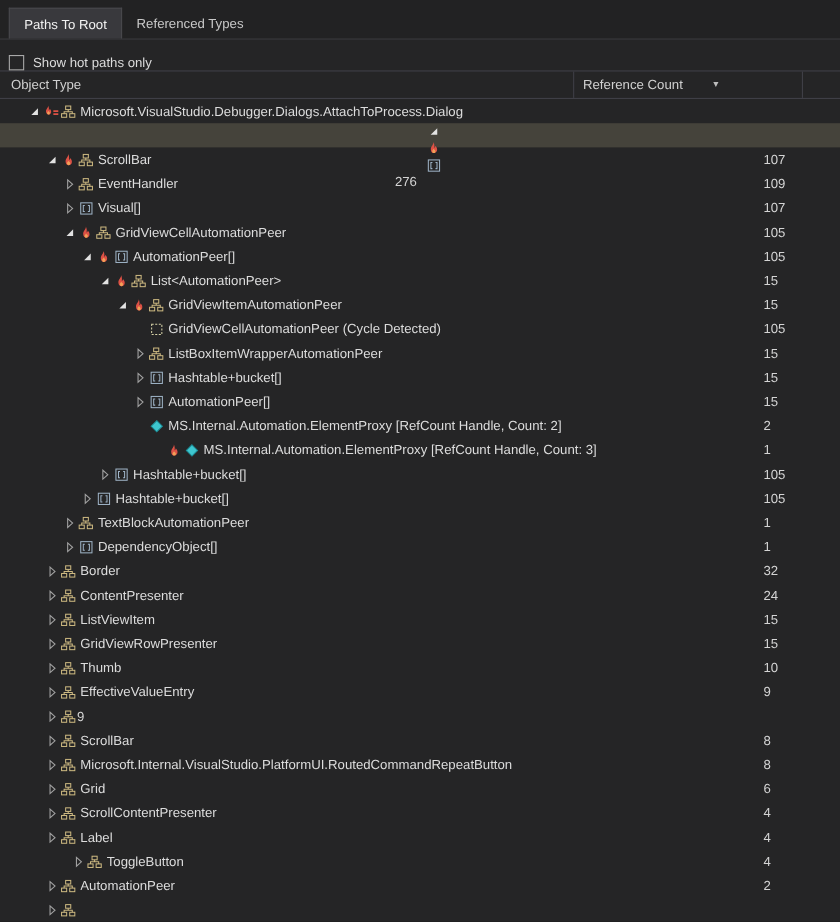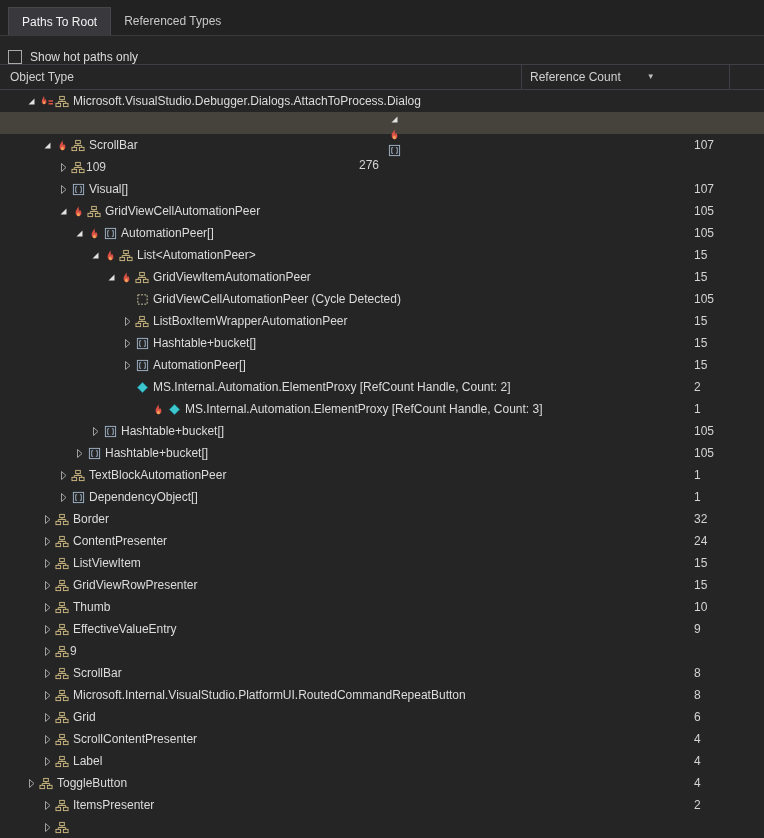--- a/index.html
+++ b/index.html
@@ -205,20 +205,21 @@
         <span class="icon">
           <svg width="14" height="13" viewBox="0 0 14 14">
             <g fill="none" stroke="#cdb981">
               <rect x="4.5" y="1.5" width="5" height="3.5"></rect>
               <rect x="0.5" y="9" width="5" height="3.5"></rect>
               <rect x="8.5" y="9" width="5" height="3.5"></rect>
               <path d="M7 5 V7 M3 9 V7 H11 V9"></path>
             </g>
           </svg>
         </span>
+        <span class="label">EventHandler</span>
         <span class="count">109</span>
       </div>
       <div class="row" style="padding-left: 56px;">
         <span class="expander">
           <svg width="13" height="13" viewBox="0 0 13 13">
             <path d="M4.5 2.5 L9 6.5 L4.5 10.5 Z" fill="none" stroke="#a0a0a0"></path>
           </svg>
         </span>
         <span class="icon">
           <svg width="13" height="13" viewBox="0 0 14 14">
@@ -708,21 +709,21 @@
               <rect x="4.5" y="1.5" width="5" height="3.5"></rect>
               <rect x="0.5" y="9" width="5" height="3.5"></rect>
               <rect x="8.5" y="9" width="5" height="3.5"></rect>
               <path d="M7 5 V7 M3 9 V7 H11 V9"></path>
             </g>
           </svg>
         </span>
         <span class="label">Label</span>
         <span class="count">4</span>
       </div>
-      <div class="row" style="padding-left: 24px;">
+      <div class="row" style="padding-left: 64px;">
         <span class="expander">
           <svg width="13" height="13" viewBox="0 0 13 13">
             <path d="M4.5 2.5 L9 6.5 L4.5 10.5 Z" fill="none" stroke="#a0a0a0"></path>
           </svg>
         </span>
         <span class="icon">
           <svg width="14" height="13" viewBox="0 0 14 14">
             <g fill="none" stroke="#cdb981">
               <rect x="4.5" y="1.5" width="5" height="3.5"></rect>
               <rect x="0.5" y="9" width="5" height="3.5"></rect>
@@ -743,21 +744,21 @@
         <span class="icon">
           <svg width="14" height="13" viewBox="0 0 14 14">
             <g fill="none" stroke="#cdb981">
               <rect x="4.5" y="1.5" width="5" height="3.5"></rect>
               <rect x="0.5" y="9" width="5" height="3.5"></rect>
               <rect x="8.5" y="9" width="5" height="3.5"></rect>
               <path d="M7 5 V7 M3 9 V7 H11 V9"></path>
             </g>
           </svg>
         </span>
-        <span class="label">ItemsPresenter</span>
+        <span class="label">AutomationPeer</span>
         <span class="count">2</span>
       </div>
       <div class="row" style="padding-left: 40px;">
         <span class="expander">
           <svg width="13" height="13" viewBox="0 0 13 13">
             <path d="M4.5 2.5 L9 6.5 L4.5 10.5 Z" fill="none" stroke="#a0a0a0"></path>
           </svg>
         </span>
         <span class="icon">
           <svg width="14" height="13" viewBox="0 0 14 14">

